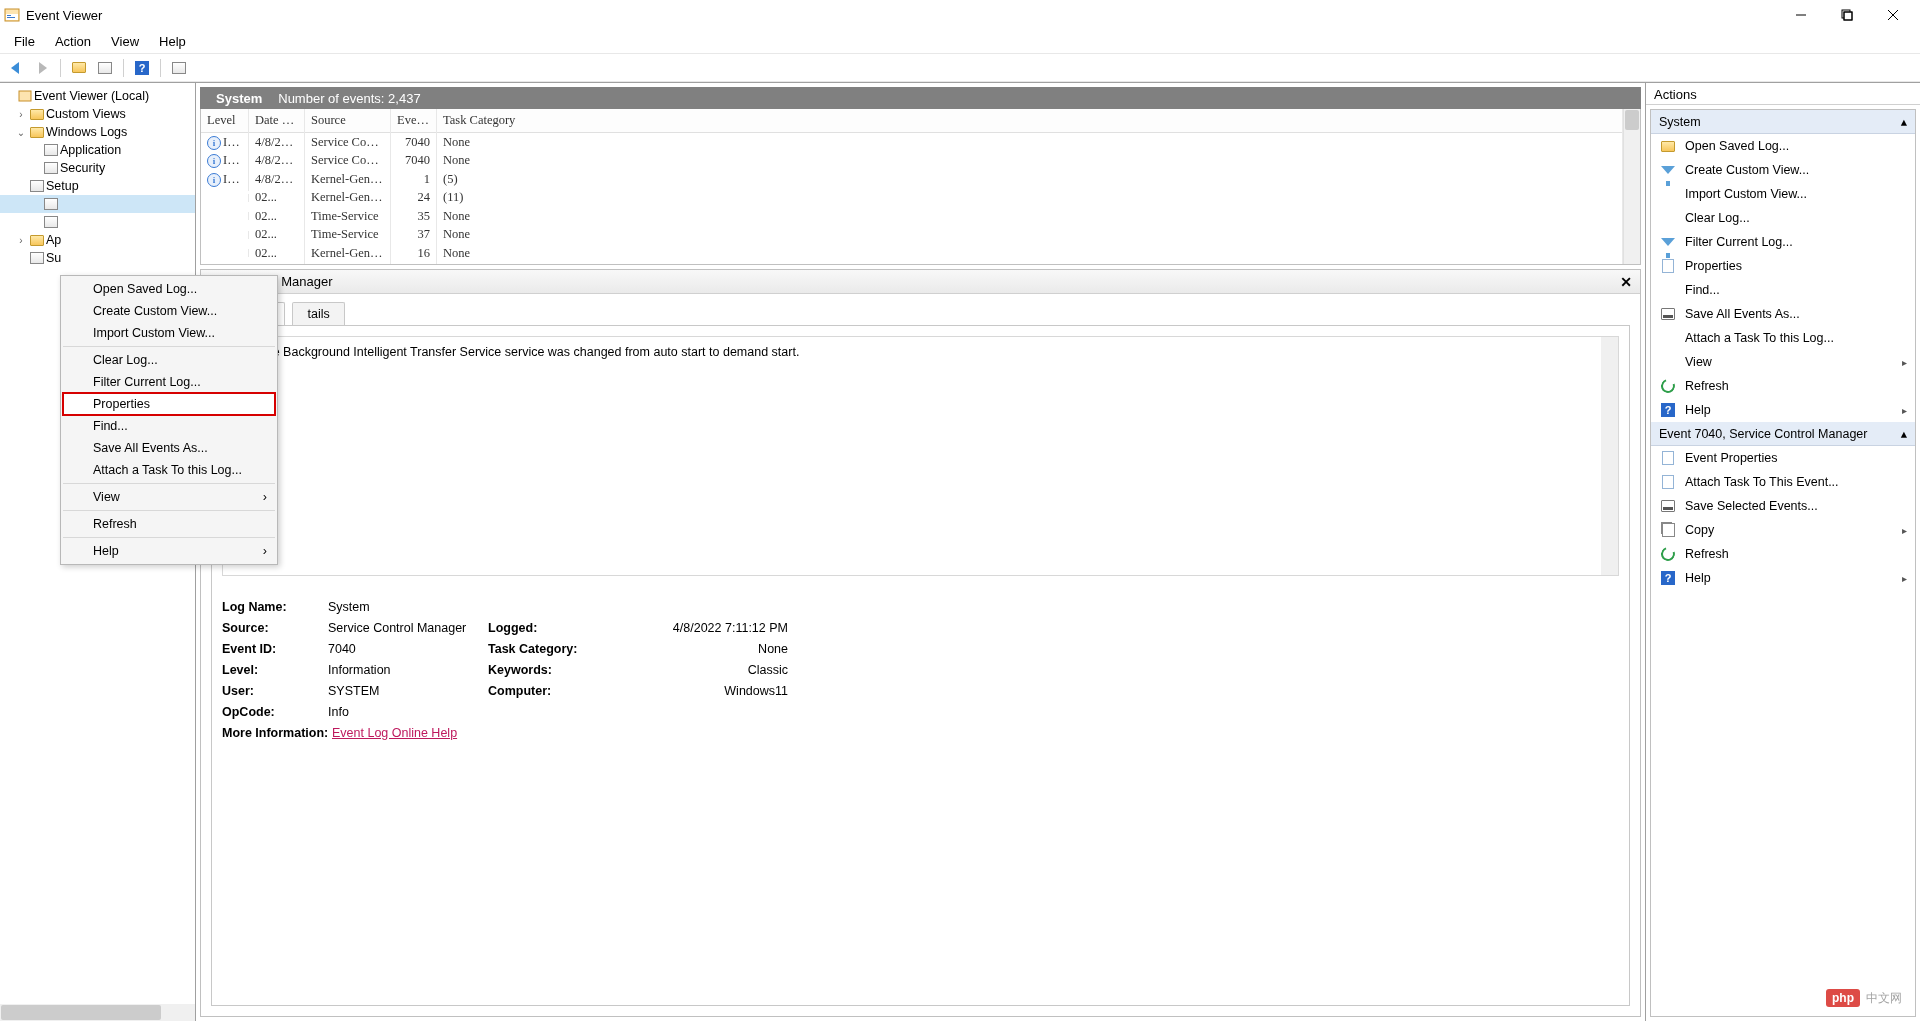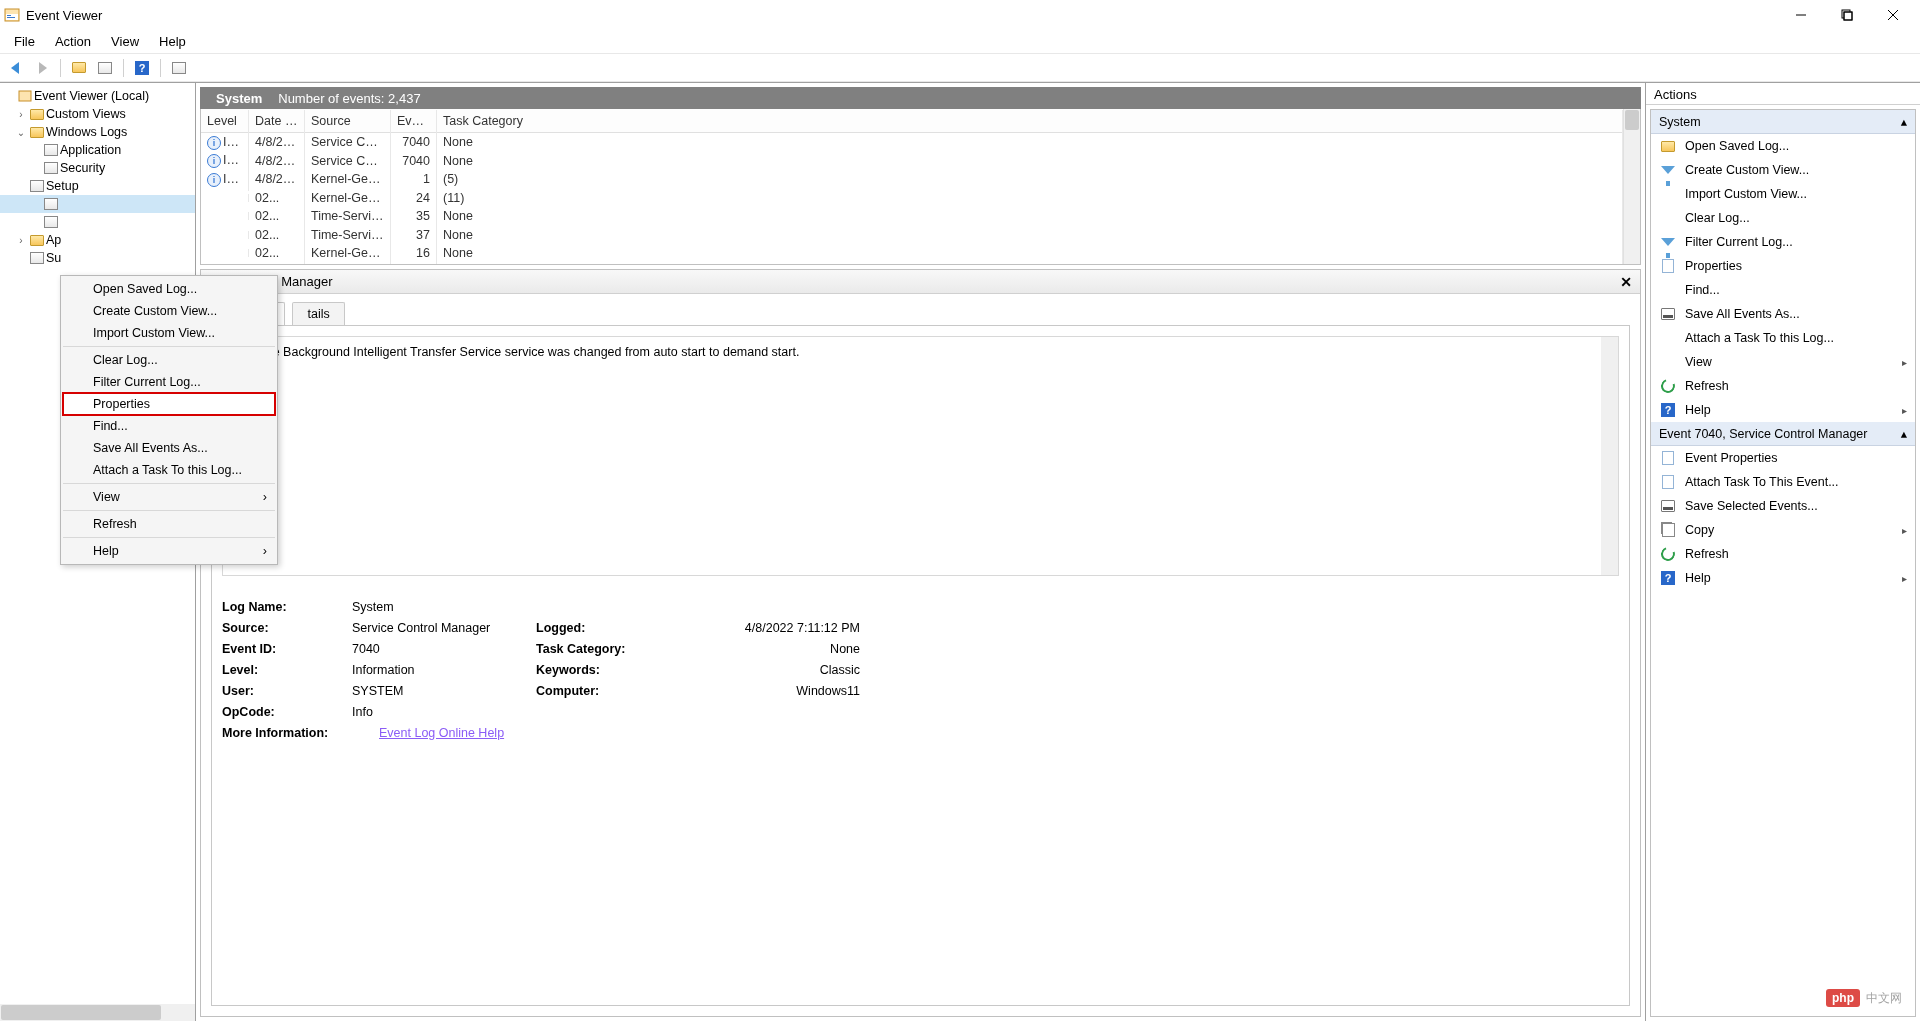--- a/index.html
+++ b/index.html
@@ -24,44 +24,44 @@
   .tree-row .ticon { width:18px; display:inline-flex; justify-content:center; }
   .tree-row.sel { background:#cde6f7; }
   .tree-bottom-scroll { height:17px; background:#f0f0f0; display:flex; }
   .hscroll-thumb { width:160px; height:15px; background:#ccc; margin:1px; border-radius:2px; }
 
   .center-pane { flex:1; display:flex; flex-direction:column; border-right:1px solid #a0a0a0; padding:4px; }
   .center-header { background:#808080; color:#fff; height:22px; display:flex; align-items:center; font-size:13px; }
   .center-header .hd-sys { font-weight:bold; padding:0 16px; }
   .center-header .hd-count { }
   .grid-wrap { border:1px solid #c0c0c0; border-top:none; height:156px; position:relative; display:flex; }
-  .grid { flex:1; overflow:hidden; }
+  .grid { flex:1; overflow:hidden;font-family:Liberation Serif, serif; }
   .grid-head { height:24px; display:flex; align-items:center; background:#fdfdfd; border-bottom:1px solid #e0e0e0; }
   .gcol { border-right:1px solid #e8e8e8; padding:4px 6px; font-size:12.5px; color:#333; overflow:hidden; text-overflow:ellipsis; white-space:nowrap; }
   .c-level { width:48px; } .c-date{width:56px;} .c-src{width:86px;} .c-evt{width:46px; text-align:right;} .c-cat{flex:1;}
   .grid-row { height:18.5px; display:flex; align-items:center; font-size:12.5px; }
   .lvl-icon { width:14px; height:14px; border-radius:50%; background:#e8f0fb; border:1px solid #3a7bd5; color:#3a7bd5; font-size:9px; font-weight:bold; display:inline-flex; align-items:center; justify-content:center; margin-right:2px; }
   .vscroll { width:17px; background:#f0f0f0; border-left:1px solid #e0e0e0; position:relative; }
   .vscroll .thumb { position:absolute; top:1px; left:1px; right:1px; height:20px; background:#ccc; border-radius:2px; }
 
   .detail-wrap { flex:1; border:1px solid #c0c0c0; margin-top:4px; display:flex; flex-direction:column; }
   .detail-hdr { height:24px; background:linear-gradient(#f8f8f8,#eaeaea); border-bottom:1px solid #d0d0d0; display:flex; align-items:center; padding:0 8px; justify-content:space-between; font-size:13px;}
   .detail-close { font-size:14px; font-weight:bold; cursor:pointer; }
   .tabs { display:flex; padding:8px 10px 0 10px;gap:8px; }
   .tab { border:1px solid #c8c8c8; border-bottom:none; padding:4px 14px; background:#fff; font-size:12.5px; border-top-left-radius:2px; border-top-right-radius:2px; }
   .tab.inactive { background:#f3f3f3; }
   .tab + .tab { margin-left:-1px; }
   .tab-body { margin:0 10px 10px 10px; border:1px solid #c8c8c8; flex:1; display:flex; flex-direction:column; }
   .msg-box { margin:10px; border:1px solid #d8d8d8; height:240px; padding:8px; font-size:12.5px; position:relative; }
   .msg-box .vs { position:absolute; right:0; top:0; bottom:0; width:17px; background:#f0f0f0; }
   .props { margin:10px; font-size:12.5px; }
-  .props-row { display:flex; height:21px; align-items:center;gap:24px; }
+  .props-row { display:flex; height:21px; align-items:center; }
   .plabel { width:106px; font-weight:600; } .pval { width:160px; }
   .plabel2 { width:100px; font-weight:600; } .pval2 { width:200px;text-align:right; }
-  .link { color:#8b5cf6; text-decoration:underline; }
+  .link { color:#be185d; text-decoration:underline; }
 
   .actions-pane { width:274px; display:flex; flex-direction:column; }
   .actions-title { height:22px; border-bottom:1px solid #d0d0d0; background:#fff; font-size:13px; padding:4px 8px; }
   .actions-body { flex:1; border:1px solid #c0c0c0; margin:4px; }
   .act-grp-hdr { background:#e4ecf7; border-bottom:1px solid #c9d3e2; padding:4px 8px; font-size:12.5px; display:flex; justify-content:space-between; align-items:center; }
   .act-item { display:flex; align-items:center; height:24px; padding:0 8px; font-size:12.5px; gap:8px; }
   .act-item .ai { width:18px; display:flex; justify-content:center; }
   .act-item .chev { margin-left:auto; color:#555; font-size:10px; }
 
   
@@ -369,21 +369,21 @@
             <span class="plabel">User:</span>
               <span class="pval">SYSTEM</span>
             <span class="plabel2">Computer:</span>
               <span class="pval2">Windows11</span>
           </div>
           <div class="props-row">
               <span class="plabel">OpCode:</span>
               <span class="pval">Info</span>
             </div>
           <div class="props-row">
-              <span class="plabel" style="width:133px">More Information:</span>
+              <span class="plabel" style="width:110px">More Information:</span>
               <a class="link">Event Log Online Help</a>
             </div>
         </div>
       </div>
     </div>
   </div>
 
   <div class="actions-pane">
     <div class="actions-title">Actions</div>
     <div class="actions-body">

